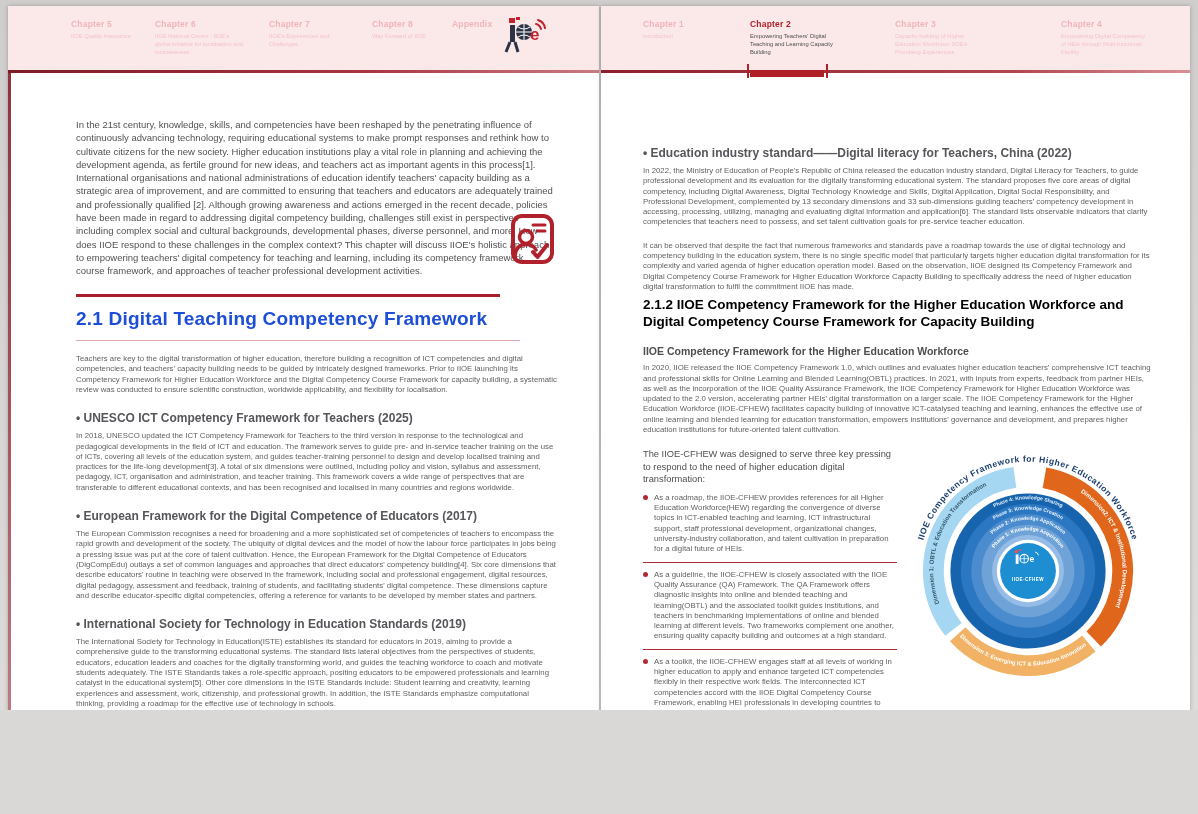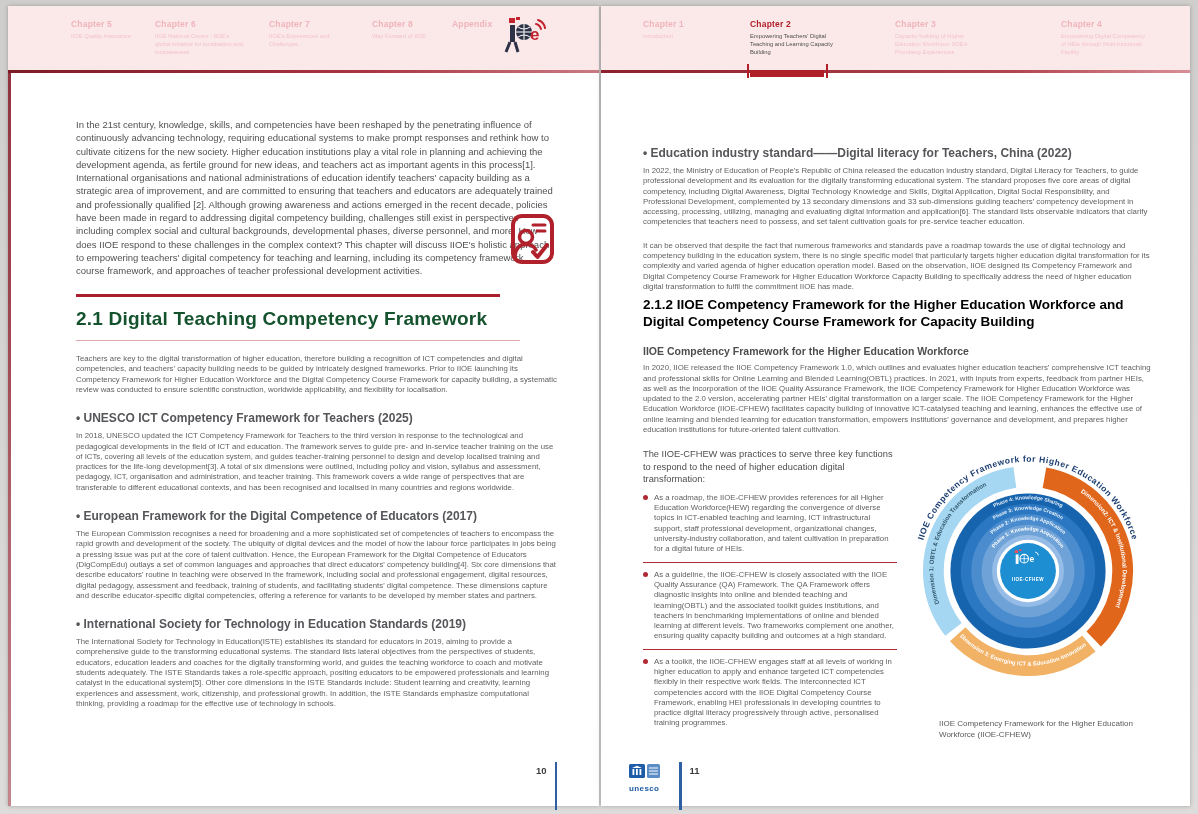--- a/index.html
+++ b/index.html
@@ -1,18 +1,18 @@
 <!DOCTYPE html>
 <html><head>
 <meta charset="utf-8">
 <style>
   * { margin:0; padding:0; box-sizing:border-box; }
   html,body { width:1198px; height:814px; }
   body { font-family:"Liberation Sans","DejaVu Sans",sans-serif; background:#d9d8d6; }
-  .spread { position:relative; width:1198px; height:814px; overflow:hidden;
+  .spread { position:relative; width:1198px; height:710px; overflow:hidden;
             background:linear-gradient(#cfcecd,#dddcda); }
   .page { position:absolute; top:6px; height:800px; background:#ffffff;
           box-shadow:0 0 4px rgba(0,0,0,.25); }
   .page-left  { left:8px;   width:591px; }
   .page-right { left:601px; width:589px; }
 
   
   .chapter-band { position:absolute; top:0; left:0; right:0; height:64px; background:#fbe9ea; }
   .band-rule { position:absolute; top:64px; left:0; right:0; height:3px;
                background:linear-gradient(90deg,#8e1f2c,#b2454f 70%,#d98f96); }
@@ -25,21 +25,21 @@
   .active-bar { position:absolute; top:64px; left:149px; width:74px; height:7px; background:#b01e28; }
   .active-tick { position:absolute; top:58px; width:1.5px; height:14px; background:#b01e28; }
   .tick-l { left:146px; } .tick-r { left:225px; }
   .spine { position:absolute; left:0; top:0; width:2.5px; height:100%;
            background:linear-gradient(#8e2f3a,#a04752 40%,#c4868d); }
 
   
   .lp-col { position:absolute; left:68px; top:112px; width:481px; }
   .intro { font-size:9.5px; line-height:13.3px; color:#515151; }
   .sec-rule-top { width:424px; height:3px; background:#a91f2b; margin-top:16px; }
-  .sec-title { font-size:19px; font-weight:bold; color:#14532d; margin-top:11px; letter-spacing:.2px; }
+  .sec-title { font-size:19px; font-weight:bold; color:#1d4ed8; margin-top:11px; letter-spacing:.2px; }
   .sec-rule-bot { width:444px; height:1.5px; background:#e2a7ac; margin-top:10px; }
   .sec-icon { position:absolute; left:430px; top:198px; }
   .subsec { font-size:13.5px; color:#c0333d; margin-top:24px; }
   .lead, .fw-b { font-size:7.8px; line-height:10.3px; color:#5f5f5f; }
   .lead { margin-top:13px; }
   .fw-h { font-size:12px; color:#55565a; margin-top:16px; }
   .fw-b { margin-top:6px; }
 
   
   .rp-col { position:absolute; left:42px; top:140px; width:508px; }
@@ -169,21 +169,21 @@
       <h3 class="fw-h">• Education industry standard——Digital literacy for Teachers, China (2022)</h3>
       <p class="fw-b">In 2022, the Ministry of Education of People's Republic of China released the education industry standard, Digital Literacy for Teachers, to guide professional development and its evaluation for the digitally transforming educational system. The standard proposes five core areas of digital competency, including Digital Awareness, Digital Technology Knowledge and Skills, Digital Application, Digital Social Responsibility, and Professional Development,  complemented by 13 secondary dimensions and 33 sub-dimensions guiding teachers' competency development in accessing, processing, utilizing, managing and evaluating digital information and application[6]. The standard lists observable indicators that clarify competencies that teachers need to possess, and set talent cultivation goals for pre-service teacher education.</p>
       <p class="fw-b obs">It can be observed that despite the fact that numerous frameworks and standards pave a roadmap towards the use of digital technology and competency building in the education system, there is no single specific model that particularly targets higher education digital transformation for its complexity and varied agenda of higher education operation model. Based on the observation, IIOE designed its Competency Framework and Digital Competency Course Framework for Higher Education Workforce Capacity Building to specifically address the need of higher education digital transformation to fulfil the commitment IIOE has made.</p>
 
       <h2 class="subsec2">2.1.2  IIOE Competency Framework for the Higher Education Workforce and Digital Competency Course Framework for Capacity Building</h2>
       <h3 class="bold-h">IIOE Competency Framework for the Higher Education Workforce</h3>
       <p class="fw-b">In 2020, IIOE released the IIOE Competency Framework 1.0, which outlines and evaluates higher education teachers' comprehensive ICT teaching and professional skills for Online Learning and Blended Learning(OBTL) practices. In 2021, with inputs from experts, feedback from partner HEIs, as well as the incorporation of the IIOE Quality Assurance Framework, the IIOE Competency Framework for Higher Education Workforce was updated to the 2.0 version, accelerating partner HEIs' digital transformation on a larger scale. The IIOE Competency Framework for the Higher Education Workforce (IIOE-CFHEW) facilitates capacity building of innovative ICT-catalysed teaching and learning, enhances the effective use of online learning and blended learning for education transformation, empowers institutions' governance and development, and prepares higher education institutions for future-oriented talent cultivation.</p>
 
       <div class="two-col">
         <div class="fn-col">
-          <p class="fn-intro">The IIOE-CFHEW was practices to serve three key functions to respond to the need of higher education digital transformation:</p>
+          <p class="fn-intro">The IIOE-CFHEW was designed to serve three key pressing to respond to the need of higher education digital transformation:</p>
           <div class="fn-list">
             <div class="fn-item">
               <span class="dot"></span>
               <span>As a roadmap, the IIOE-CFHEW provides references for all Higher Education Workforce(HEW) regarding the convergence of diverse topics in ICT-enabled teaching and learning, ICT infrastructural support, staff professional development, organizational changes, university-industry collaboration, and talent cultivation in preparation for a digital future of HEIs.</span>
             </div>
             <div class="fn-item">
               <span class="dot"></span>
               <span>As a guideline, the IIOE-CFHEW is closely associated with the IIOE Quality Assurance (QA) Framework. The QA Framework offers diagnostic insights into online and blended teaching and learning(OBTL) and the associated toolkit guides institutions, and teachers in benchmarking implementations of online and blended learning at different levels. Two frameworks complement one another, ensuring quality capacity building and outcomes at a high standard.</span>
             </div>
             <div class="fn-item">

